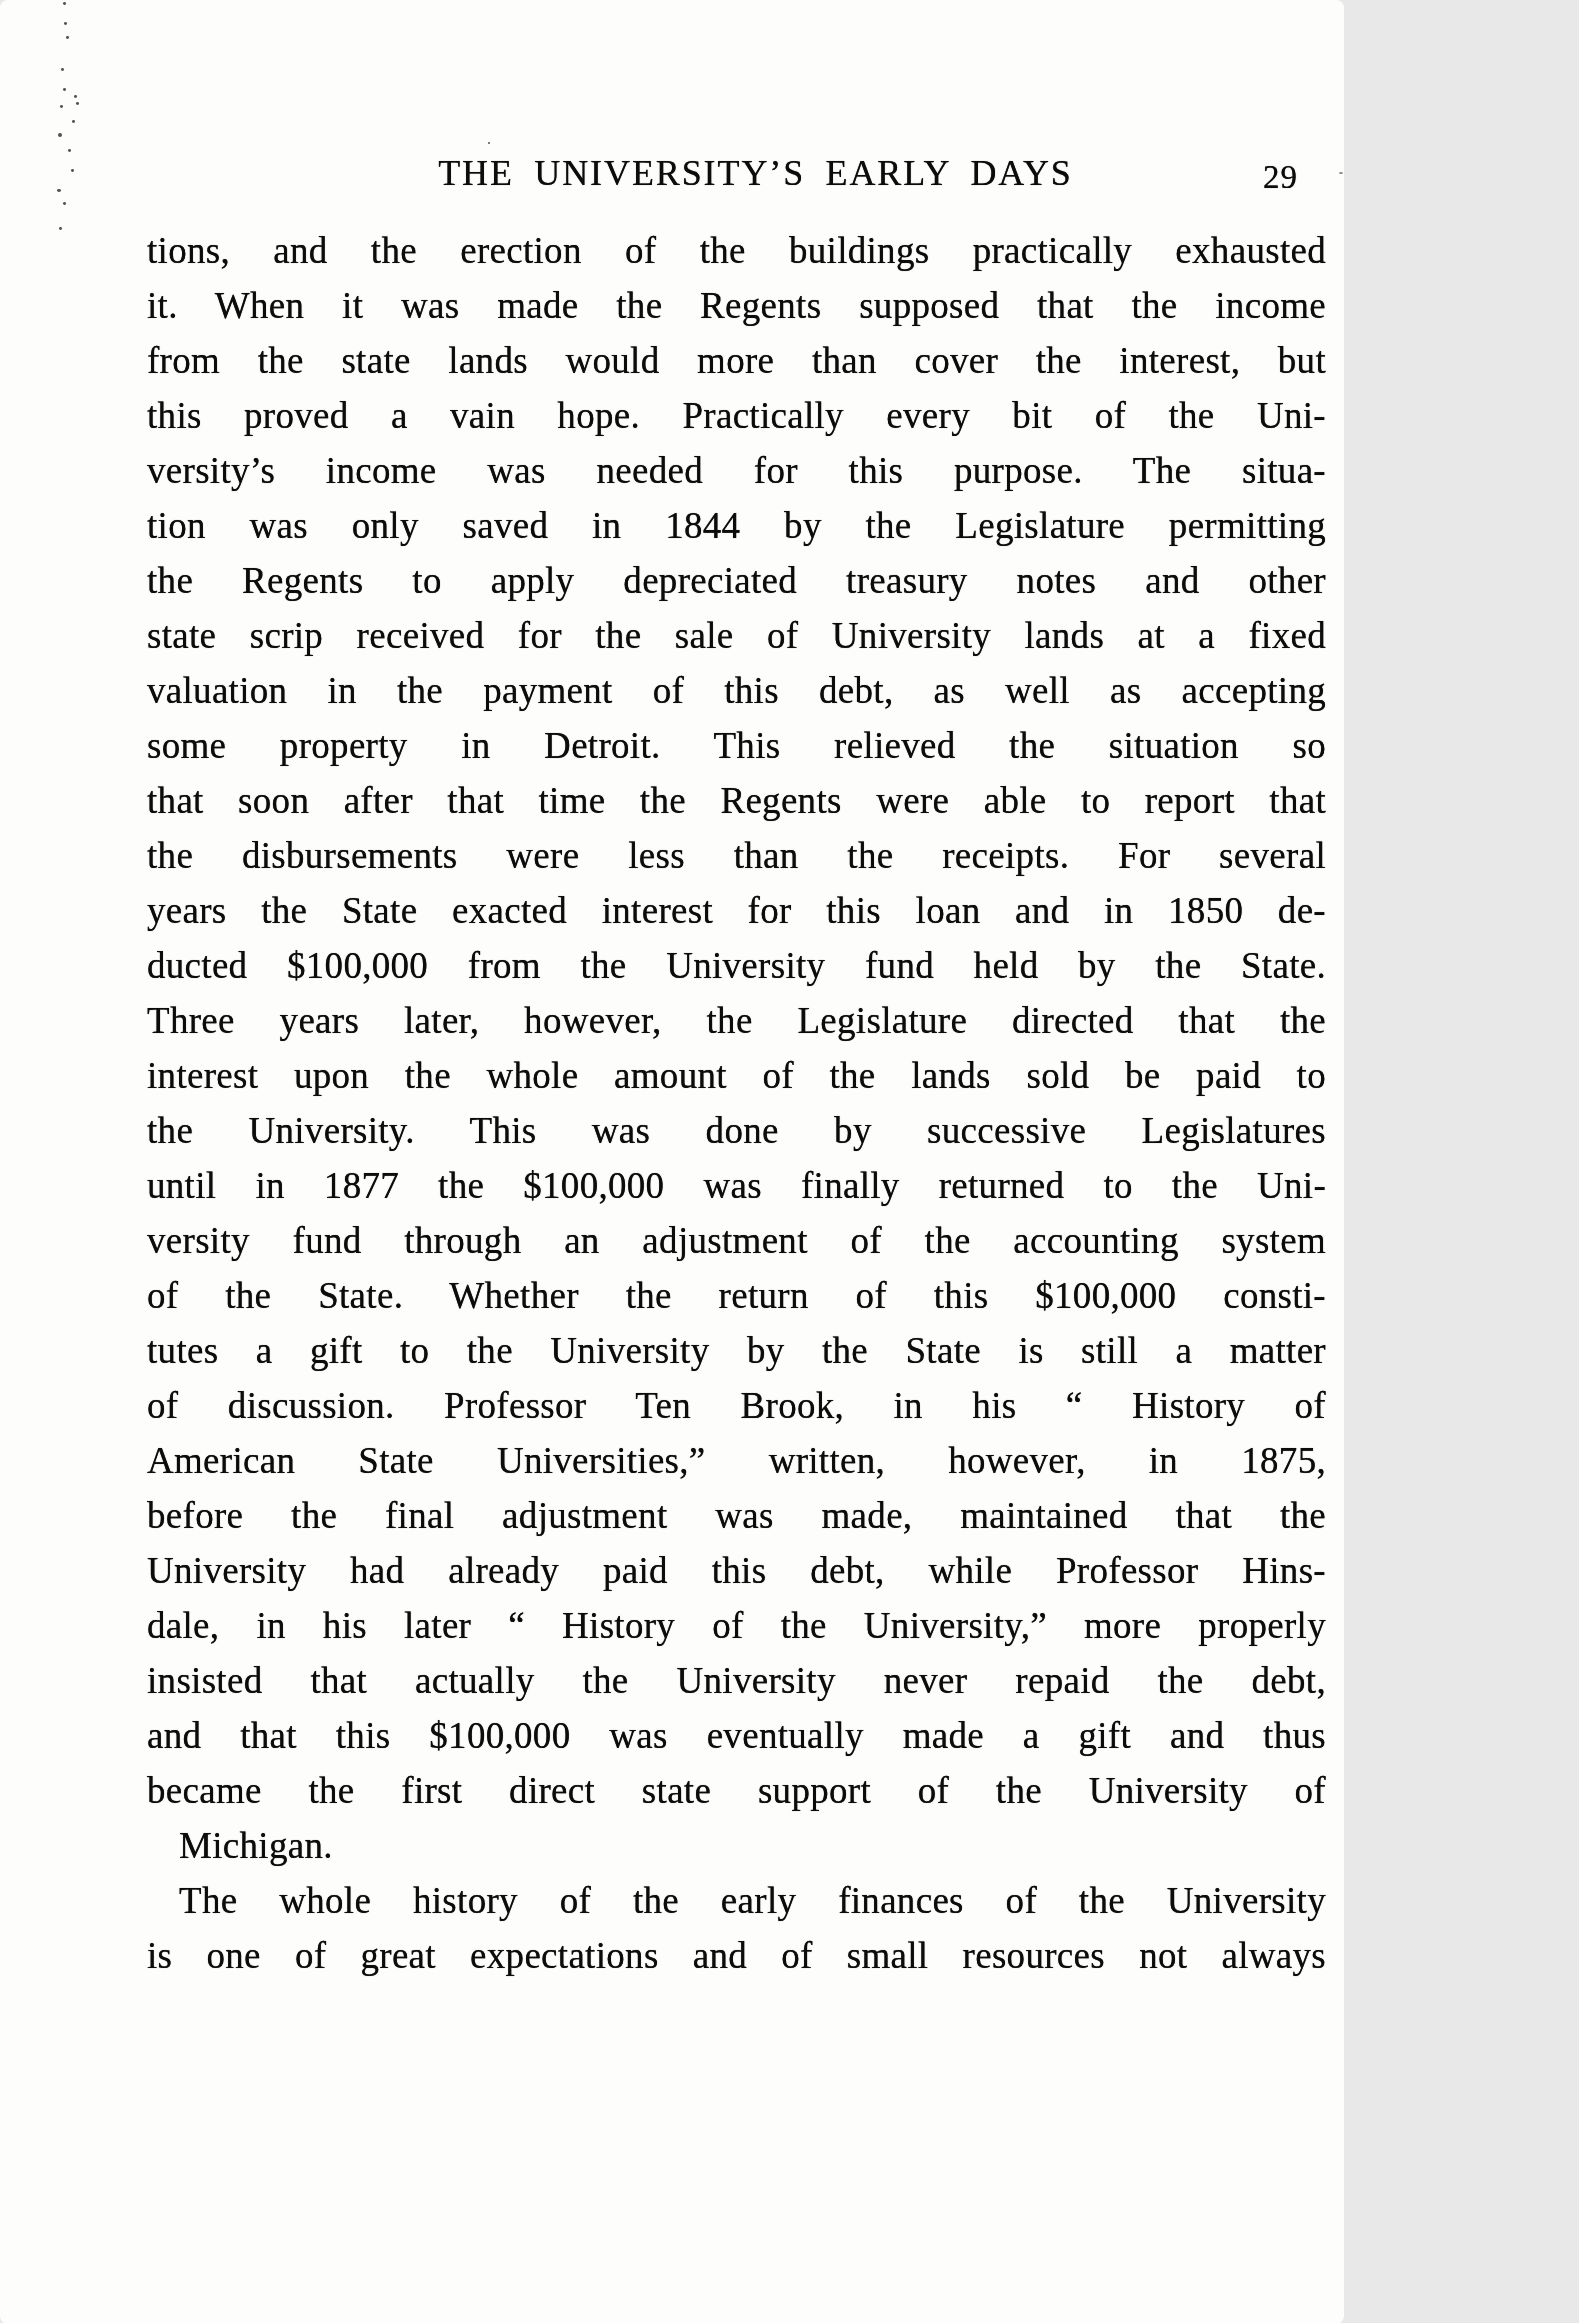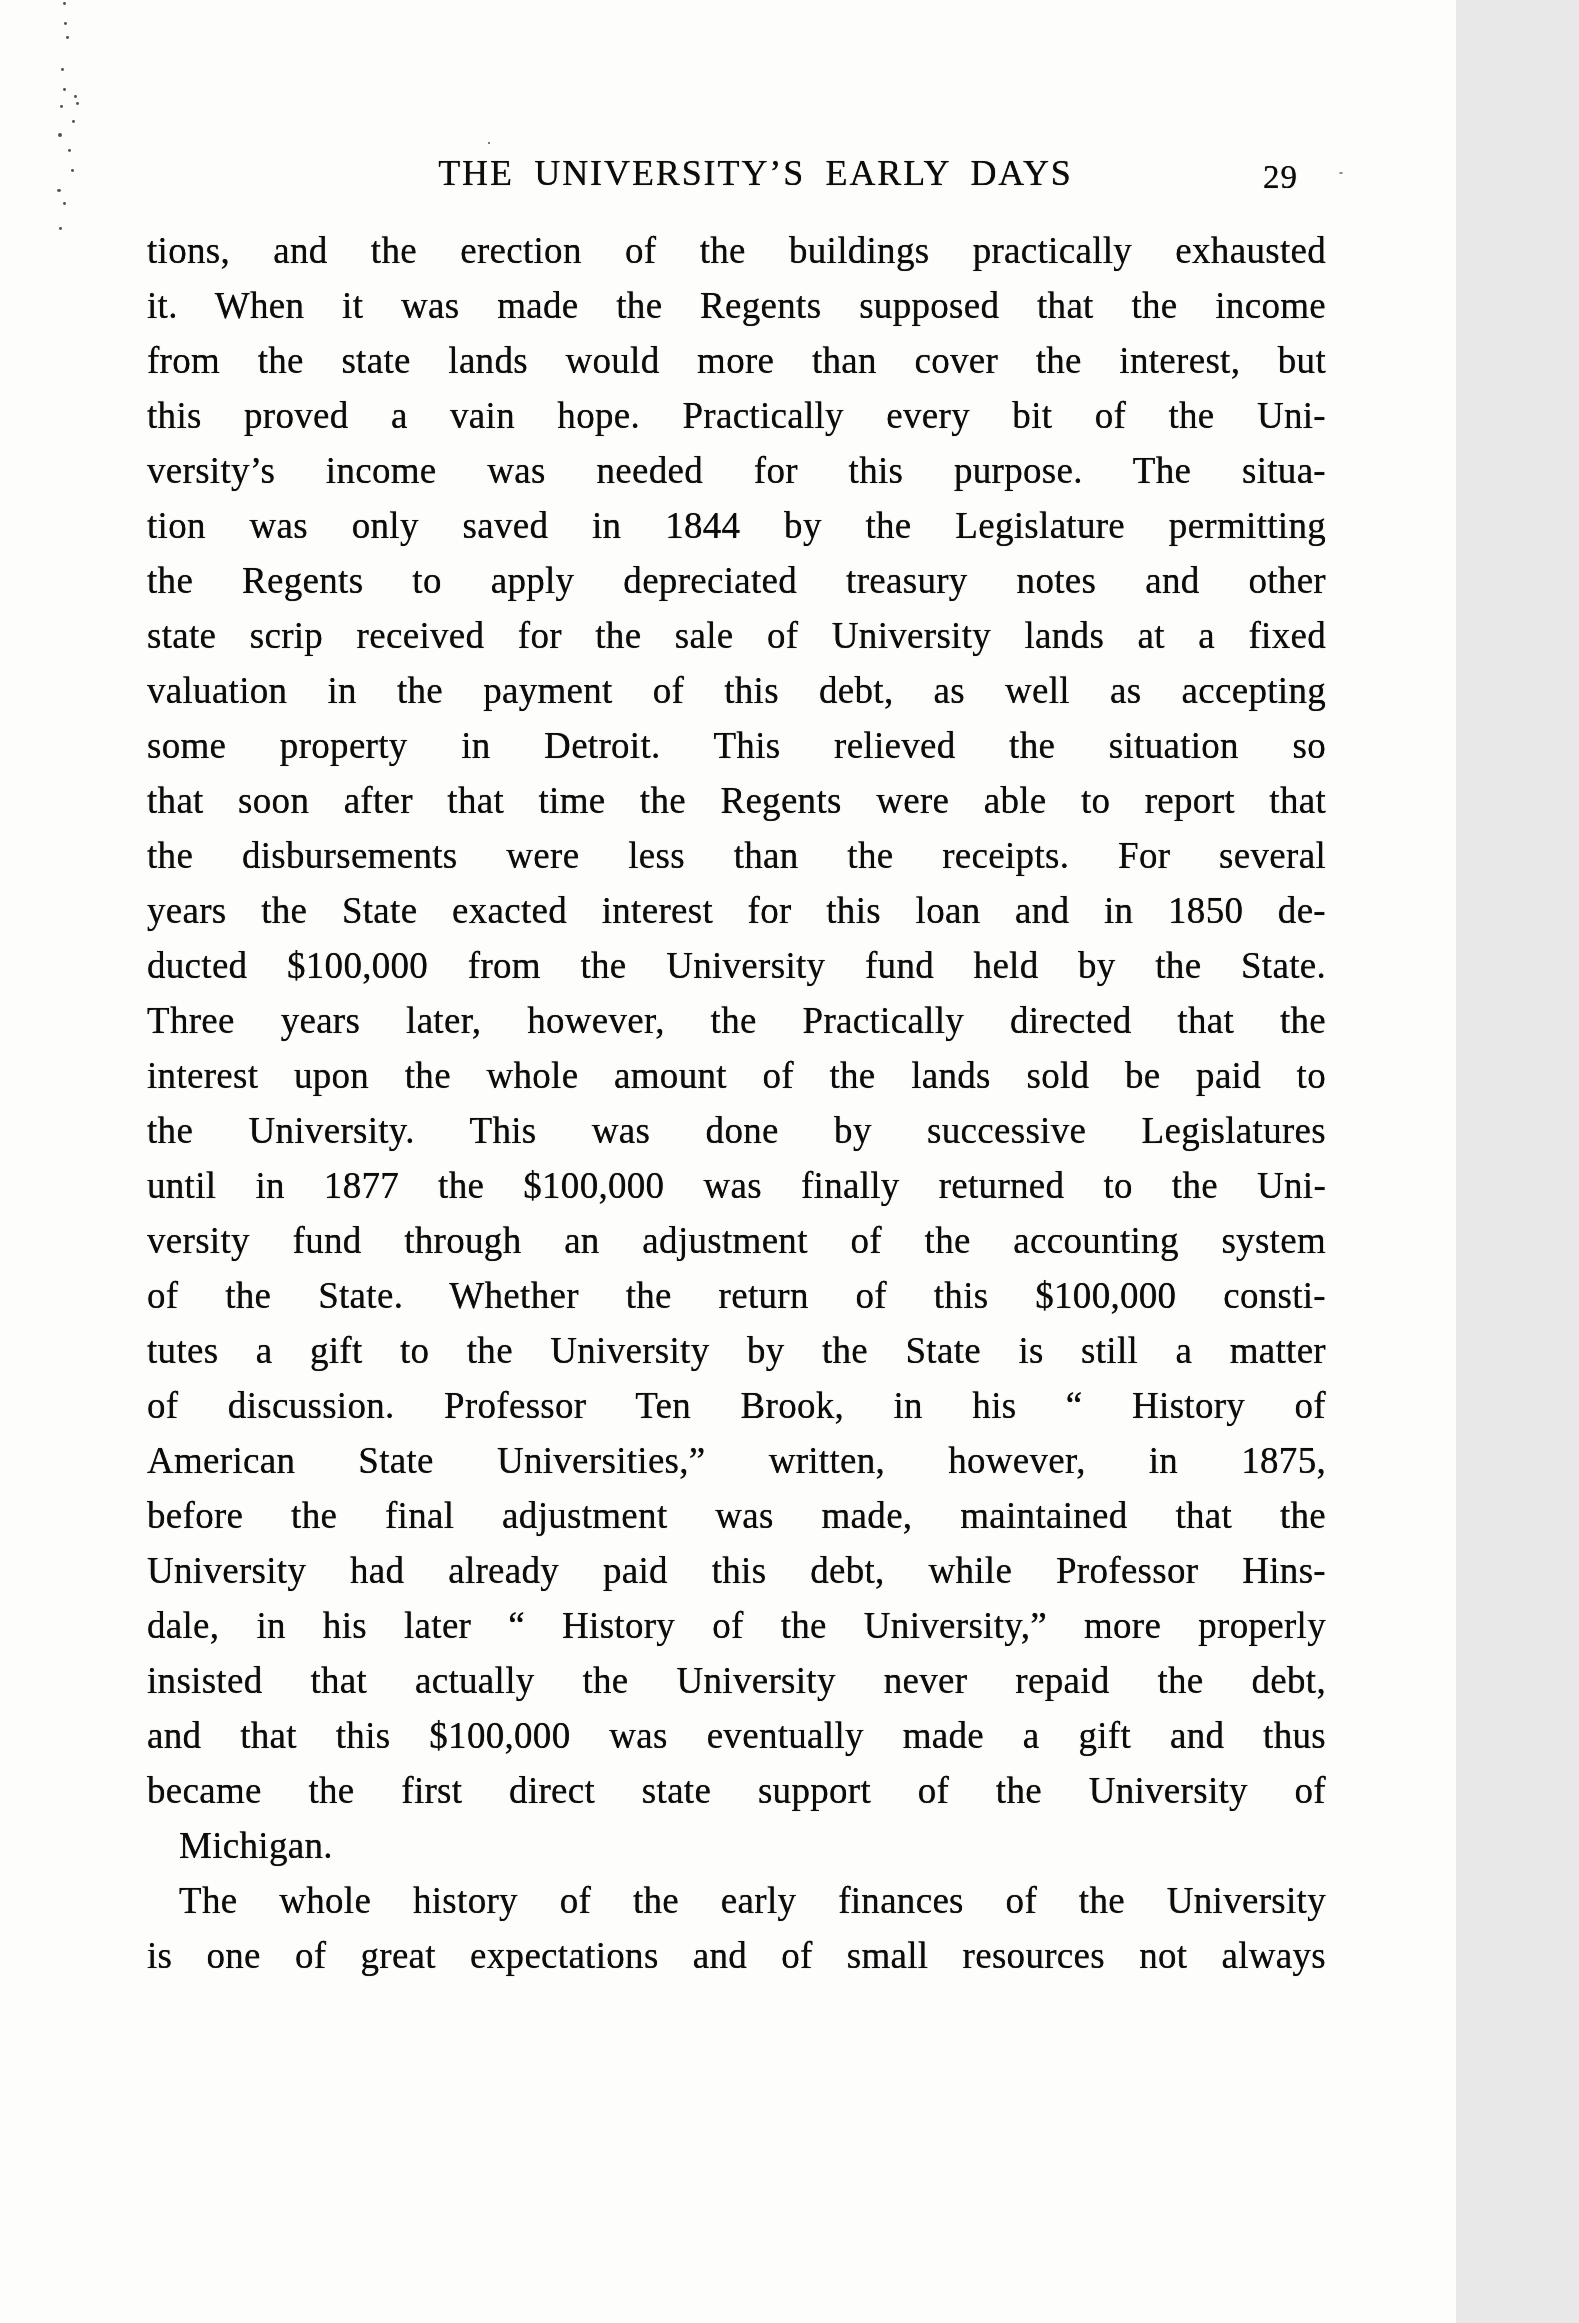--- a/index.html
+++ b/index.html
@@ -2,26 +2,27 @@
 <html style="font-size:15px"><head>
 <meta charset="utf-8">
 <style>
   html, body {
     margin: 0;
     padding: 0;
     background: #e8e8e8;
   }
   .page {
     position: relative;
-    width: 1456px;
+    width: 1344px;
     height: 2324px;
     background: #fdfdfb;
     overflow: hidden;
     font-family: "Liberation Serif", "DejaVu Serif", serif;
     color: #0c0c0c;
+    border-radius: 8px;
   }
   .content {
     position: absolute;
     left: 147px;
     top: 152px;
     width: 1179px;
   }
   .running-header {
     position: relative;
     height: 48px;
@@ -112,21 +113,21 @@
           <div class="line">versity’s income was needed for this purpose.  The situa-</div>
           <div class="line">tion was only saved in 1844 by the Legislature permitting</div>
           <div class="line">the Regents to apply depreciated treasury notes and other</div>
           <div class="line">state scrip received for the sale of University lands at a fixed</div>
           <div class="line">valuation in the payment of this debt, as well as accepting</div>
           <div class="line">some property in Detroit.  This relieved the situation so</div>
           <div class="line">that soon after that time the Regents were able to report that</div>
           <div class="line">the disbursements were less than the receipts.  For several</div>
           <div class="line">years the State exacted interest for this loan and in 1850 de-</div>
           <div class="line">ducted $100,000 from the University fund held by the State.</div>
-          <div class="line">Three years later, however, the Practically directed that the</div>
+          <div class="line">Three years later, however, the Legislature directed that the</div>
           <div class="line">interest upon the whole amount of the lands sold be paid to</div>
           <div class="line">the University.  This was done by successive Legislatures</div>
           <div class="line">until in 1877 the $100,000 was finally returned to the Uni-</div>
           <div class="line">versity fund through an adjustment of the accounting system</div>
           <div class="line">of the State.  Whether the return of this $100,000 consti-</div>
           <div class="line">tutes a gift to the University by the State is still a matter</div>
           <div class="line">of discussion.  Professor Ten Brook, in his “ History of</div>
           <div class="line">American State Universities,” written, however, in 1875,</div>
           <div class="line">before the final adjustment was made, maintained that the</div>
           <div class="line">University had already paid this debt, while Professor Hins-</div>

